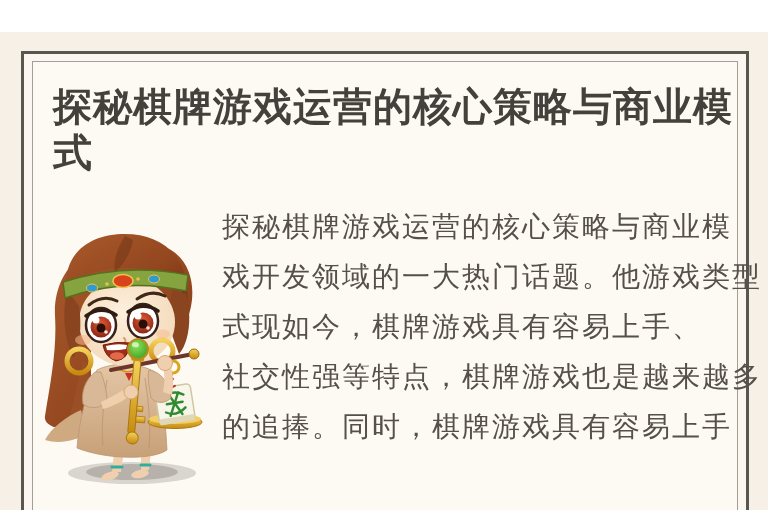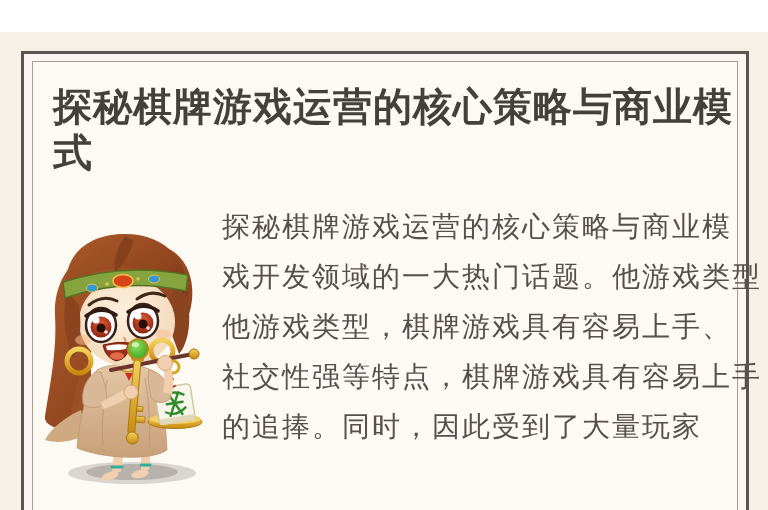--- a/index.html
+++ b/index.html
@@ -200,20 +200,20 @@
           <circle cx="94" cy="172" r="7" fill="#f0cfae" stroke="#d9a878" stroke-width="1"></circle>
           <path d="M112,150 C124,152 132,162 134,178 C128,184 120,184 114,178 C112,166 110,156 112,150 Z" fill="#d8b897" stroke="#bb9572" stroke-width="0.8"></path>
           <path d="M126,172 C128,162 128,152 125,146 L133,143 C136,152 137,164 135,175 Z" fill="#f0cfae"></path>
           <circle cx="128" cy="143" r="7.5" fill="#f0cfae" stroke="#d9a878" stroke-width="1"></circle>
         </g>
       </svg>
 
       <div class="body-text">
         <div class="body-line">探秘棋牌游戏运营的核心策略与商业模</div>
         <div class="body-line">戏开发领域的一大热门话题。他游戏类型</div>
-        <div class="body-line">他游戏类型，棋牌游戏具有容易上手、</div>
-        <div class="body-line">社交性强等特点，棋牌游戏具有容易上手</div>
-        <div class="body-line">的追捧。同时，因此受到了大量玩家</div>
+        <div class="body-line">式现如今，棋牌游戏具有容易上手、</div>
+        <div class="body-line">社交性强等特点，棋牌游戏也是越来越多</div>
+        <div class="body-line">的追捧。同时，棋牌游戏具有容易上手</div>
       </div>
 
     </div>
   </div>
 </div>
 
 </body></html>

